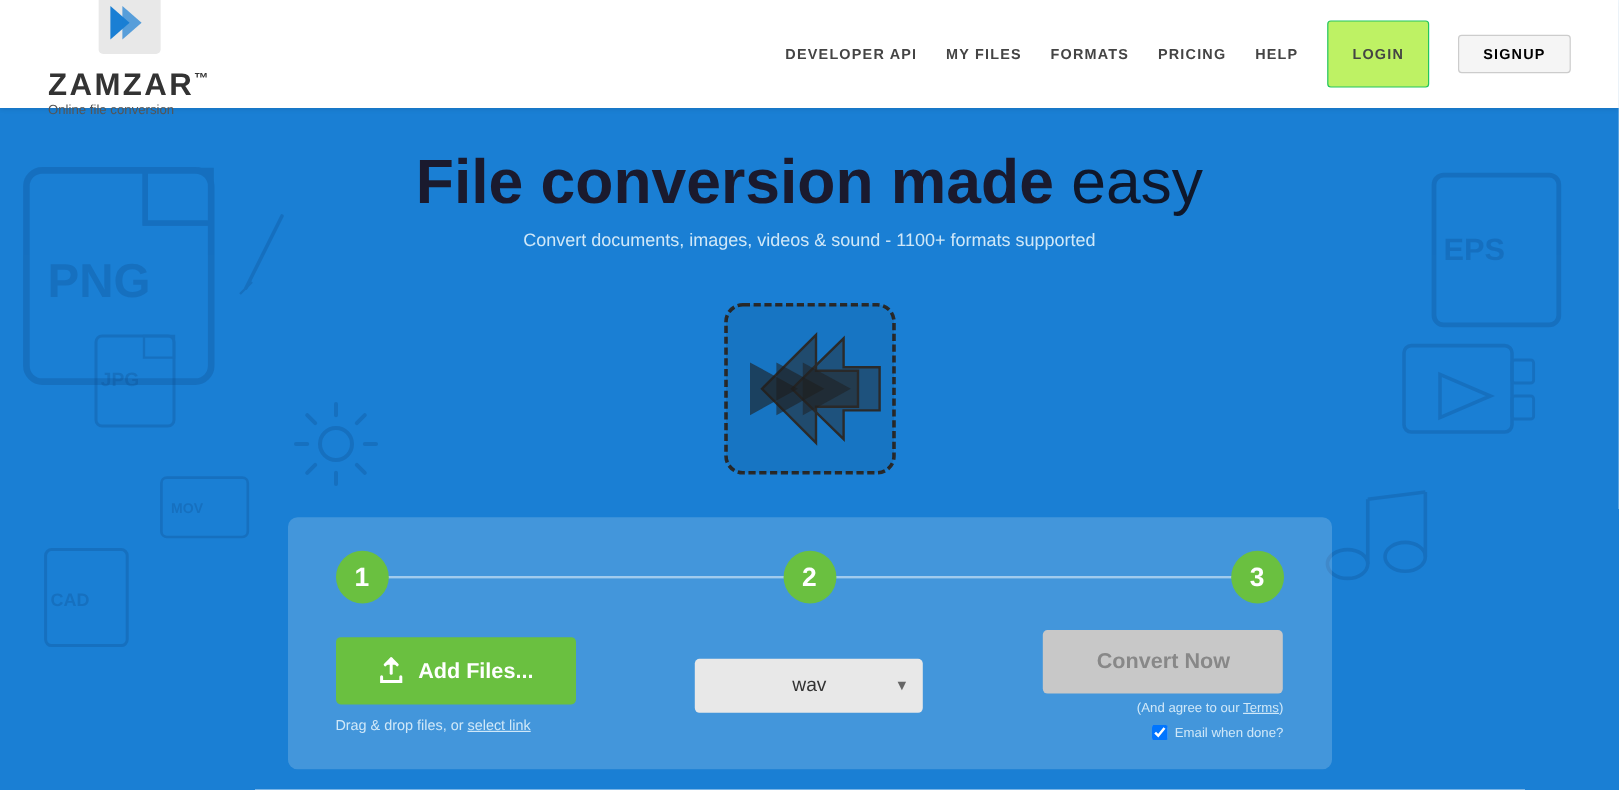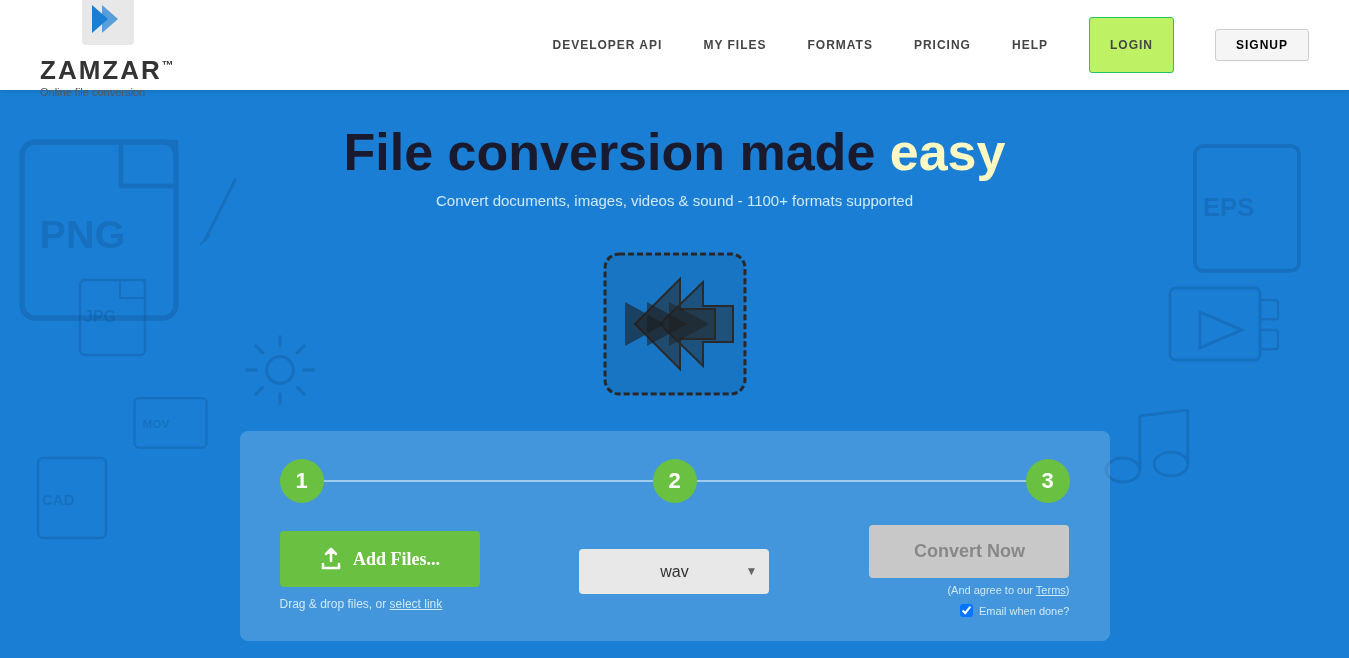--- a/index.html
+++ b/index.html
@@ -37,21 +37,21 @@
       letter-spacing: 2px;
     }
     #logo-tagline {
       font-size: 11px;
       color: #555;
     }
     #nav-links {
       margin-left: auto;
       display: flex;
       align-items: center;
-      gap: 41px;
+      gap: 24px;
     }
     .nav-link {
       font-size: 12px;
       font-weight: bold;
       color: #444;
       letter-spacing: 1px;
       cursor: pointer;
       text-decoration: none;
     }
     #btn-login {
@@ -178,21 +178,20 @@
       padding: 16px 28px;
       font-size: 18px;
       font-weight: bold;
       border-radius: 4px;
       cursor: pointer;
       display: flex;
       align-items: center;
       gap: 10px;
       min-width: 200px;
       justify-content: center;
-      font-family: Liberation Serif, serif;
     }
 
     #step1-area {
       display: flex;
       flex-direction: column;
       align-items: flex-start;
       gap: 6px;
       flex: 1;
     }
     #drag-drop-text {
@@ -364,21 +363,21 @@
     <line x1="10" y1="75" x2="20" y2="65" stroke="#0d4a8a" stroke-width="2"></line>
   </svg>
 
   <svg class="deco" style="left:240px;top:240px;width:80px;height:80px;" viewBox="0 0 60 60">
     <circle cx="30" cy="30" r="10" fill="none" stroke="#0d4a8a" stroke-width="2.5"></circle>
     <path d="M30 5 L30 12 M30 48 L30 55 M5 30 L12 30 M48 30 L55 30 M12 12 L17 17 M43 43 L48 48 M48 12 L43 17 M17 43 L12 48" stroke="#0d4a8a" stroke-width="2.5" stroke-linecap="round"></path>
   </svg>
 
   <div id="hero-content">
     <h1 id="hero-title">
-      <span>File </span><span style="color:#1a1a2e;">conversion</span><span> made </span><span style="font-weight:700;color:#fef9c3;">easy</span>
+      <span>File </span><span style="color:#1a1a2e;">conversion</span><span> made </span><span style="font-weight:400;color:#0f172a;">easy</span>
     </h1>
     <p id="hero-subtitle">Convert documents, images, videos &amp; sound - 1100+ formats supported</p>
 
     <div id="center-logo">
       <svg width="180" height="180" viewBox="0 0 180 180">
 
         <rect x="20" y="20" width="140" height="140" rx="14" fill="none" stroke="#2a2a2a" stroke-width="3" stroke-dasharray="6,3"></rect>
 
         <rect x="20" y="20" width="140" height="140" rx="14" fill="rgba(0,0,0,0.08)"></rect>
 

